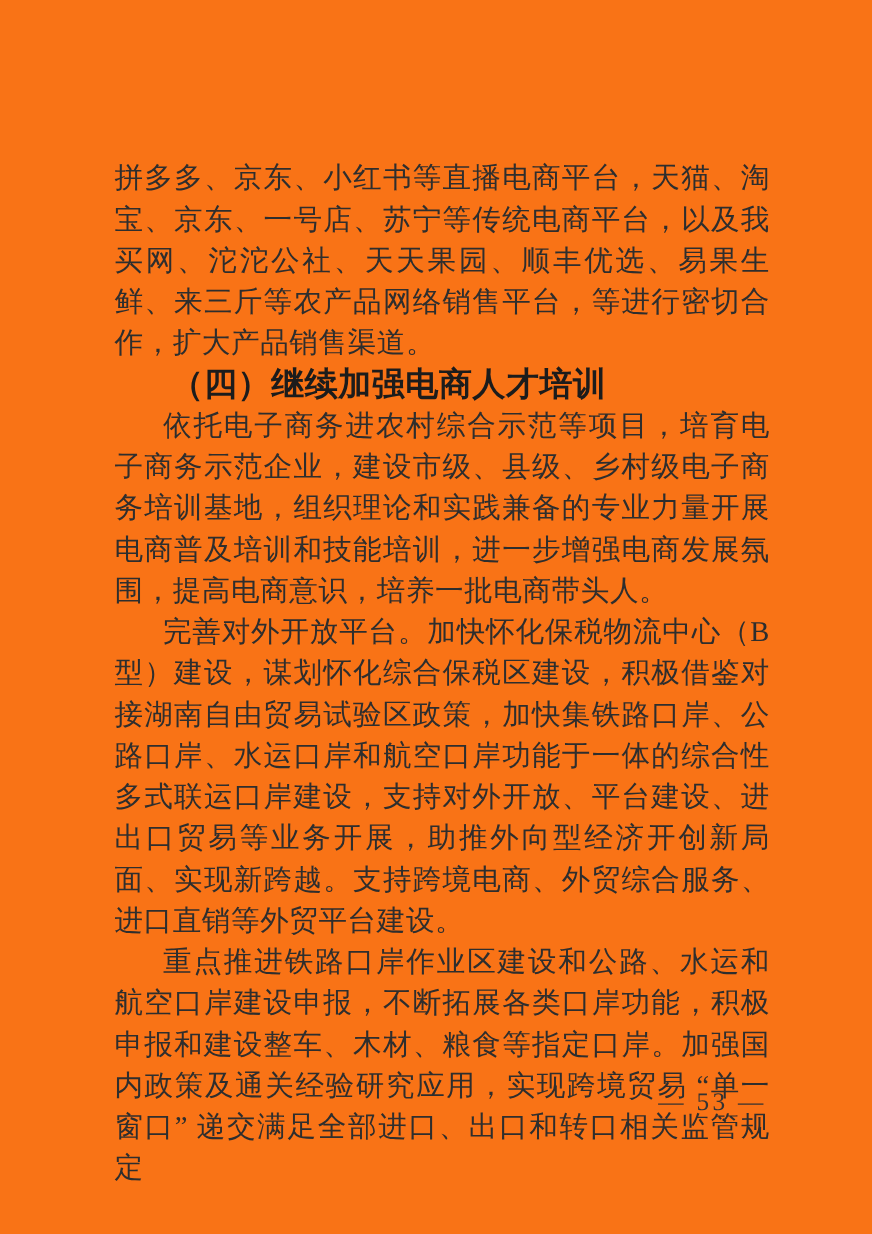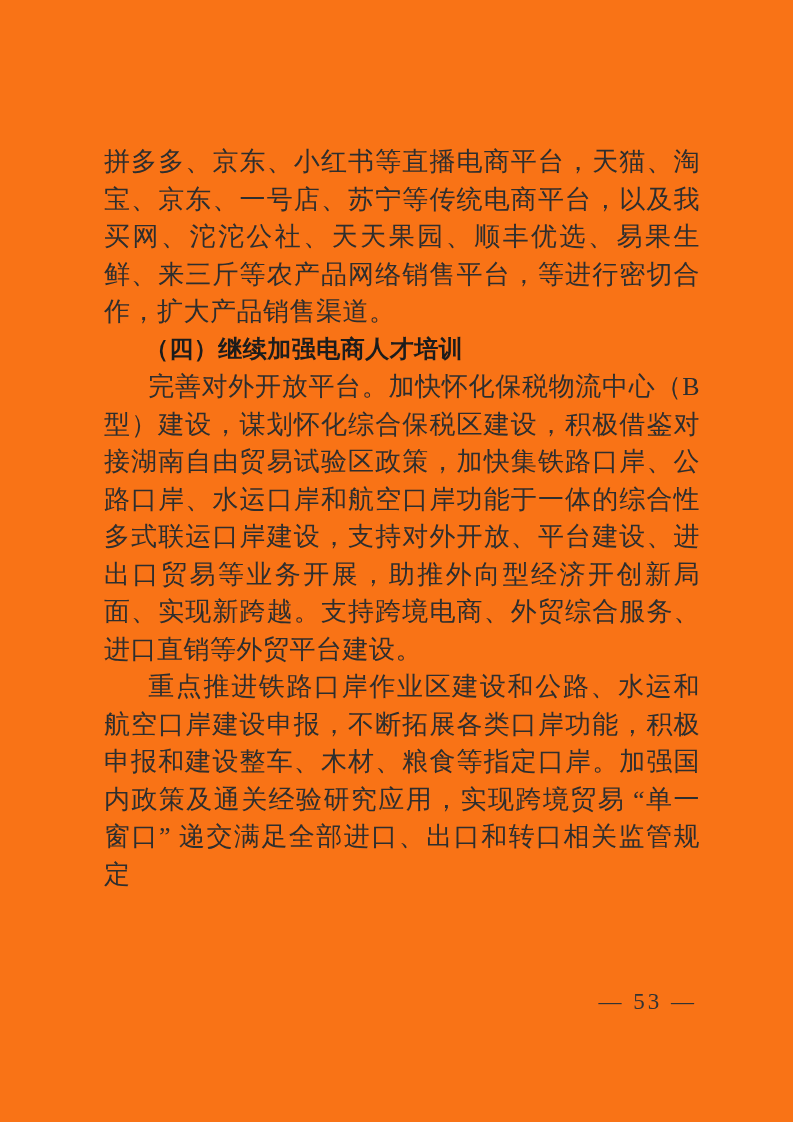--- a/index.html
+++ b/index.html
@@ -30,21 +30,21 @@
     text-align-last: left;
     text-indent: 1.7em;
     font-family: "Liberation Serif", "DejaVu Serif", serif;
     letter-spacing: 0.5px;
   }
   .par.no-indent {
     text-indent: 0;
   }
   .h-kai {
     margin: 0;
-    font-size: 24px;
+    font-size: 30px;
     line-height: 37.5px;
     color: #1c1c1c;
     font-weight: 700;
     text-indent: 1.7em;
     font-family: "Liberation Serif", "DejaVu Serif", serif;
     letter-spacing: 0.5px;
   }
   .h-hei {
     margin: 0;
     font-size: 26.5px;
@@ -67,18 +67,19 @@
     white-space: nowrap;
   }
 </style>
 </head>
 <body>
 
 <div class="page">
   <div class="content">
     <p class="par no-indent">拼多多、京东、小红书等直播电商平台，天猫、淘宝、京东、一号店、苏宁等传统电商平台，以及我买网、沱沱公社、天天果园、顺丰优选、易果生鲜、来三斤等农产品网络销售平台，等进行密切合作，扩大产品销售渠道。</p>
     <p class="h-kai">（四）继续加强电商人才培训</p>
+    <p class="par">依托电子商务进农村综合示范等项目，培育电子商务示范企业，建设市级、县级、乡村级电子商务培训基地，组织理论和实践兼备的专业力量开展电商普及培训和技能培训，进一步增强电商发展氛围，提高电商意识，培养一批电商带头人。</p>
     <p class="par">完善对外开放平台。加快怀化保税物流中心（B 型）建设，谋划怀化综合保税区建设，积极借鉴对接湖南自由贸易试验区政策，加快集铁路口岸、公路口岸、水运口岸和航空口岸功能于一体的综合性多式联运口岸建设，支持对外开放、平台建设、进出口贸易等业务开展，助推外向型经济开创新局面、实现新跨越。支持跨境电商、外贸综合服务、进口直销等外贸平台建设。</p>
     <p class="par">重点推进铁路口岸作业区建设和公路、水运和航空口岸建设申报，不断拓展各类口岸功能，积极申报和建设整车、木材、粮食等指定口岸。加强国内政策及通关经验研究应用，实现跨境贸易 “单一窗口” 递交满足全部进口、出口和转口相关监管规定</p>
   </div>
 
   <div class="page-footer">— 53 —</div>
 </div>
 
 </body></html>

